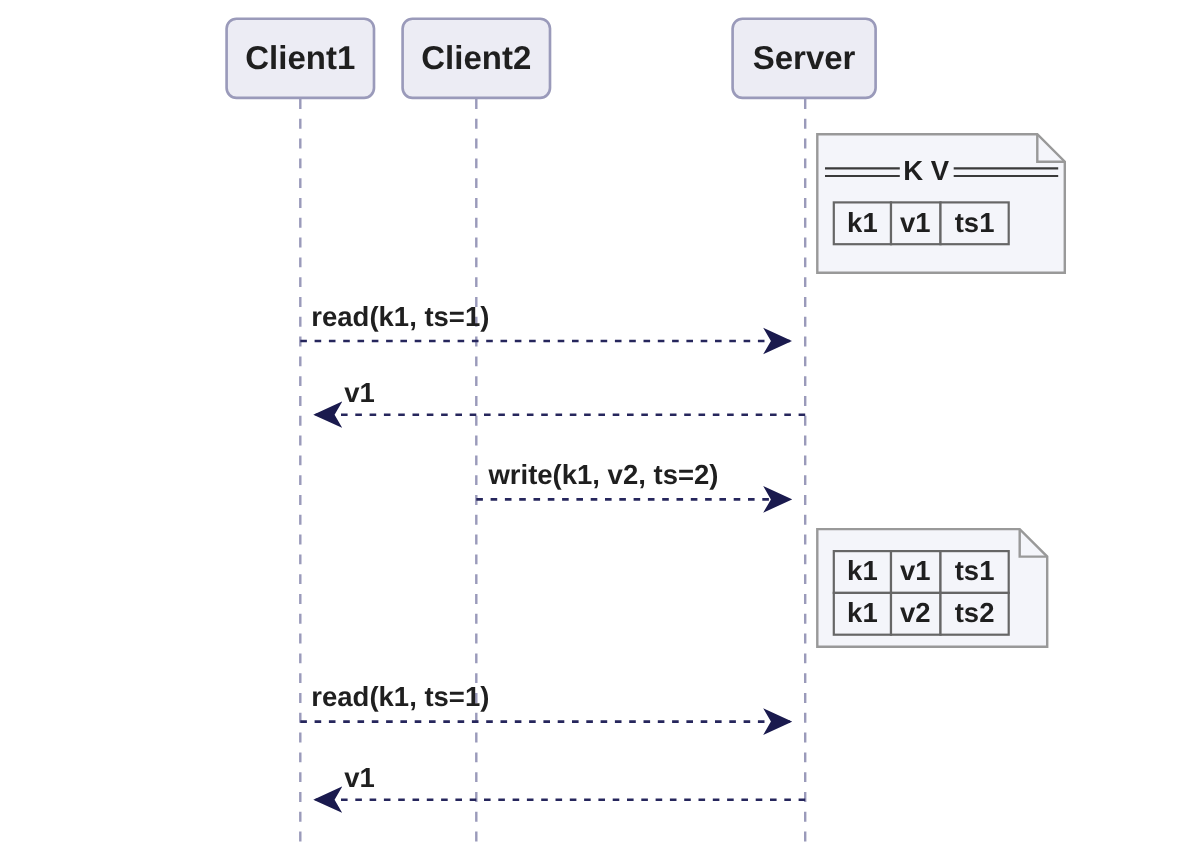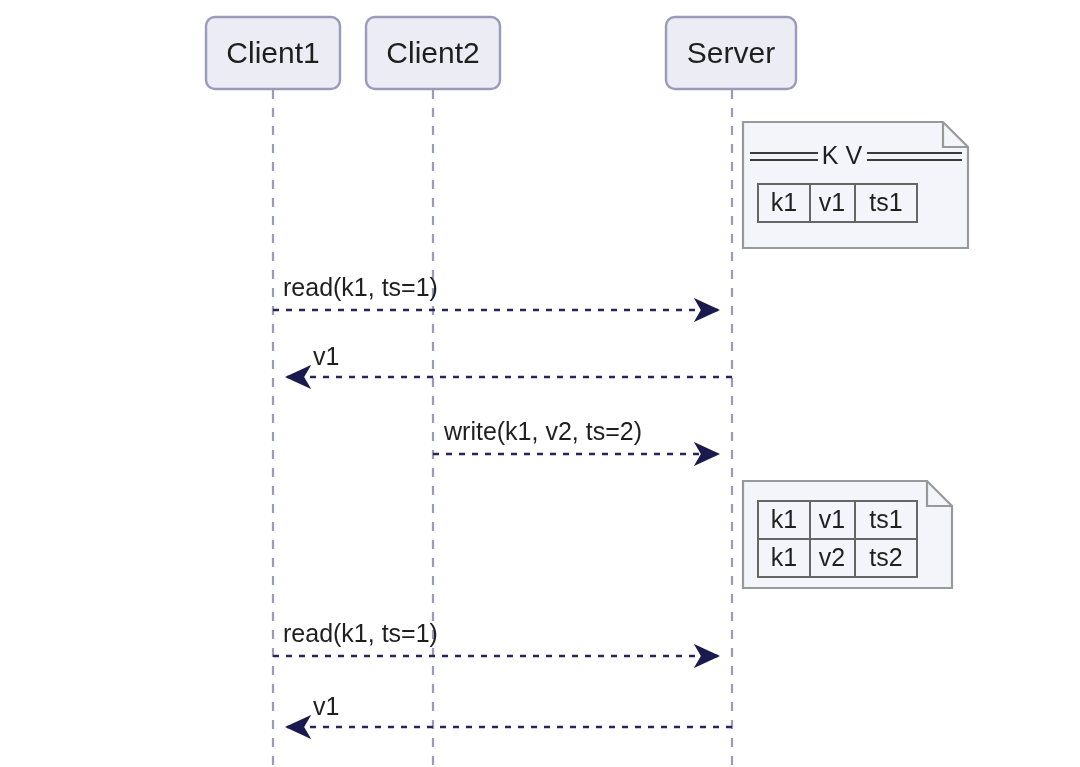--- a/index.html
+++ b/index.html
@@ -12,20 +12,21 @@
     height: 767px;
     font-family: "Liberation Sans", sans-serif;
     position: relative;
     overflow: hidden;
   }
   #diagram-root {
     position: absolute;
     inset: 0;
     width: 1080px;
     height: 767px;
+    font-weight: bold;
   }
   svg#seq {
     position: absolute;
     left: 0;
     top: 0;
     width: 1080px;
     height: 767px;
     display: block;
   }
   .participant-label {

